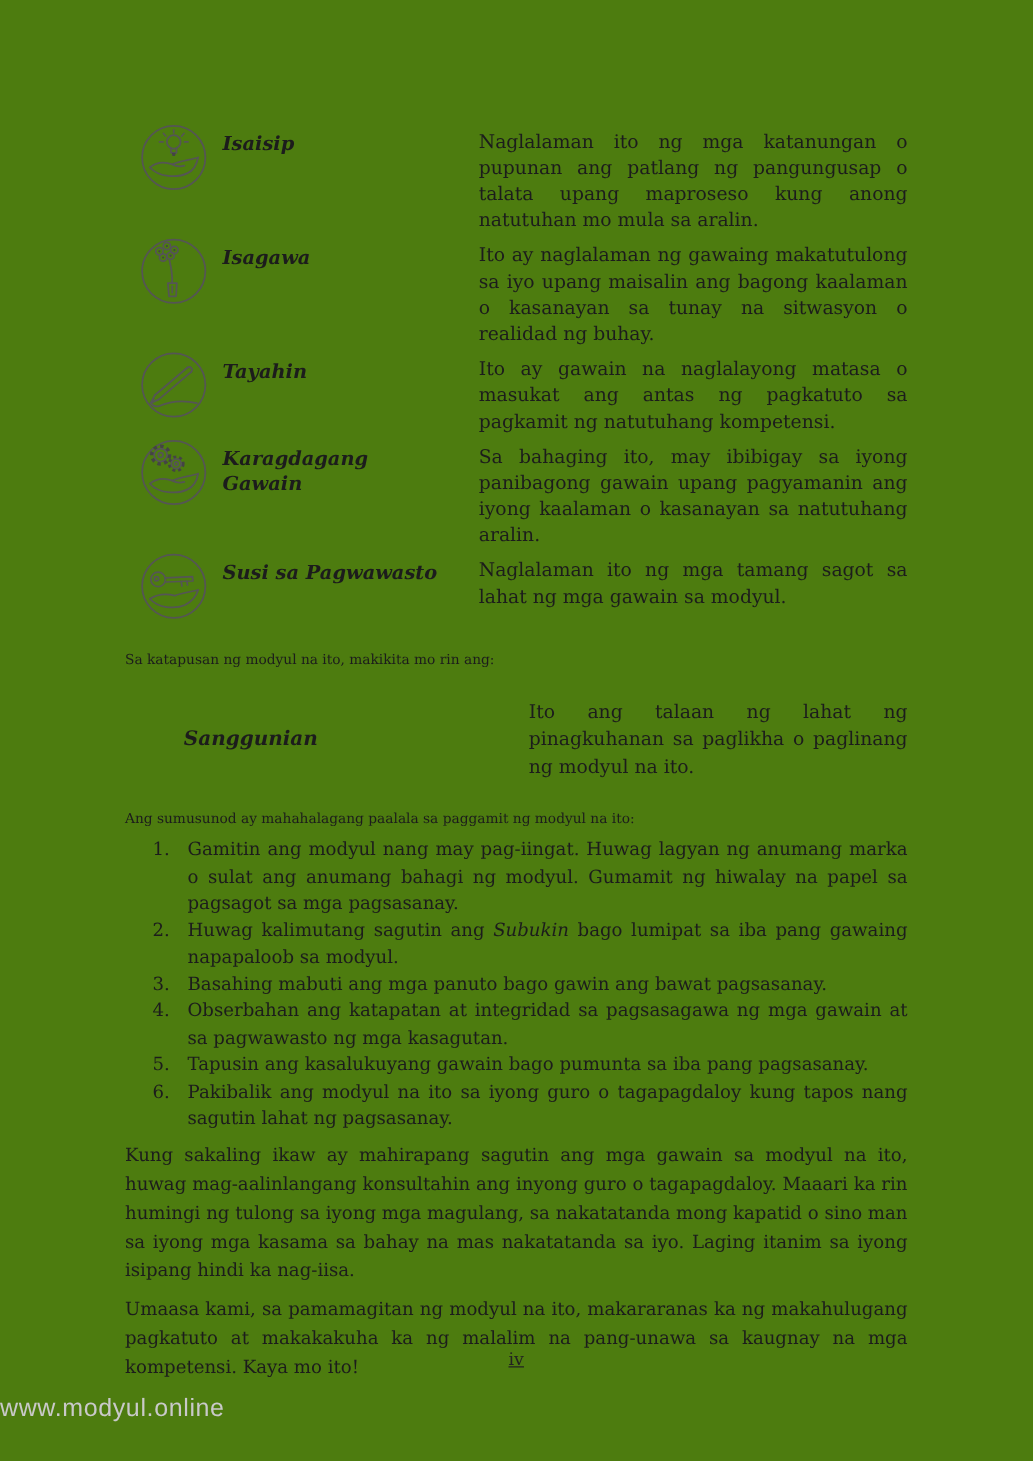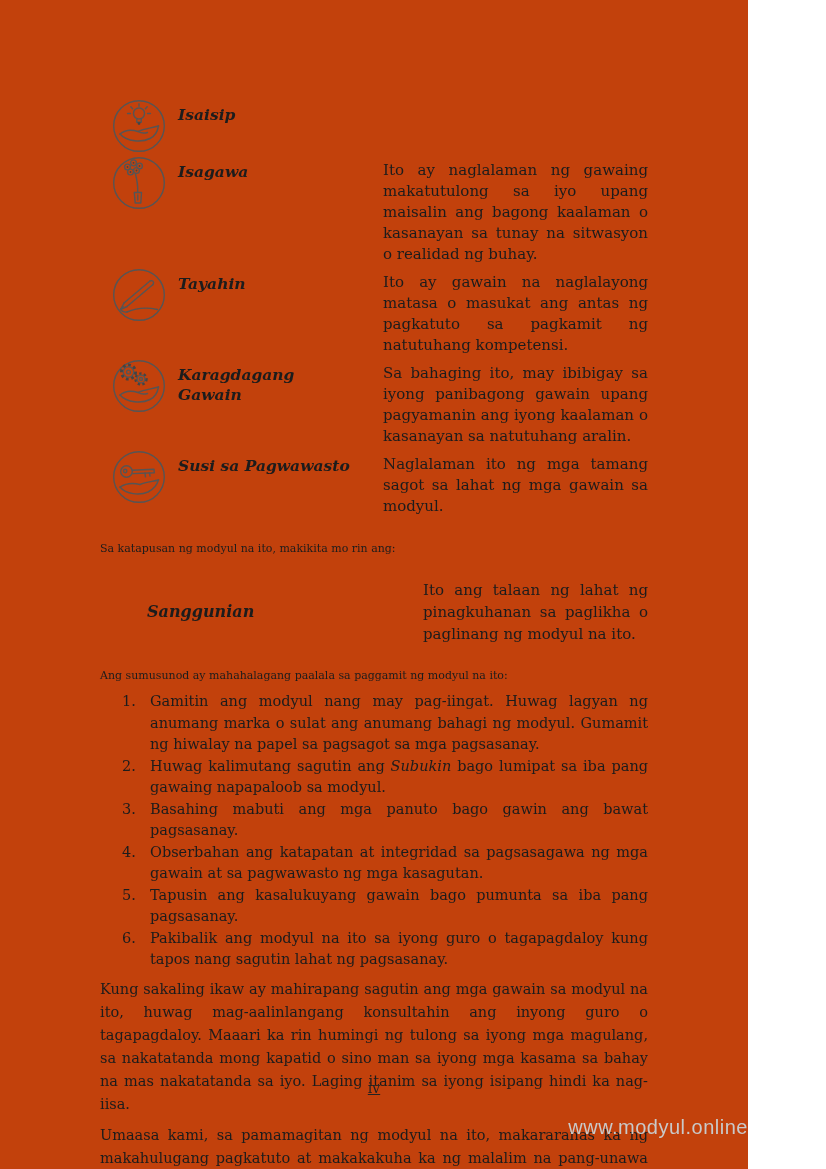--- a/index.html
+++ b/index.html
@@ -1,19 +1,19 @@
 <!DOCTYPE html>
 <html><head>
 <meta charset="utf-8">
 <style>
   html,body{margin:0;padding:0;background:#ffffff;}
   .page{
     position:relative;
-    width:748px;height:1169px;
-    background:#c2410c;
+    width:826px;height:1169px;
+    background:#4d7c0f;
     overflow:hidden;
     font-family:"DejaVu Serif","Liberation Serif",serif;
     color:#1c1c1c;
     box-sizing:border-box;
   }
   .content{padding:103px 100px 0 100px;}
 
   
   .legend-row{display:flex;margin-bottom:7px;}
   .cell-icon{width:78px;flex:none;}
@@ -53,21 +53,21 @@
     text-align:justify;
   }
   .body-par.first{margin-top:7px;}
 
   .page-number{
     position:absolute;left:0;right:0;top:1080px;
     text-align:center;font-size:14px;color:#222;text-decoration:underline;
   }
   .watermark{
     position:absolute;left:0;right:0;top:1116px;
-    text-align:right;
+    text-align:left;
     font-family:"Liberation Sans","DejaVu Sans",sans-serif;
     font-size:20px;letter-spacing:0.5px;
     color:#c9c9c9;
   }
   .icon-stroke{stroke:#555;fill:none;stroke-width:1.4;stroke-linecap:round;stroke-linejoin:round;}
 </style>
 </head>
 <body>
 
 <div class="page">
@@ -86,20 +86,21 @@
             <path class="icon-stroke" d="M18.8 7.8 L20.6 9.8"></path>
             <path class="icon-stroke" d="M35.2 7.8 L33.4 9.8"></path>
             <path class="icon-stroke" d="M15.6 14.5 L18.4 14.5"></path>
             <path class="icon-stroke" d="M38.4 14.5 L35.6 14.5"></path>
             <path class="icon-stroke" d="M8 35 C14 30 20 30.5 26 32.5 C32 29.5 40 29 46.5 27"></path>
             <path class="icon-stroke" d="M8 35 C15 43 30 43.5 38 39.5 C42.5 37.5 45.5 32.5 46.5 27"></path>
             <path class="icon-stroke" d="M26 32.5 C28.5 34 32 34.5 35.5 33.5"></path>
           </svg>
         </div>
         <div class="cell-label">Isaisip</div>
+        <div class="cell-desc">Naglalaman ito ng mga katanungan o pupunan ang patlang ng pangungusap o talata upang maproseso kung anong natutuhan mo mula sa aralin.</div>
       </div>
 
       <div class="legend-row">
         <div class="cell-icon">
           <svg width="54" height="54" viewBox="0 0 54 54">
             <circle class="icon-stroke" cx="27" cy="27" r="25.3" stroke-width="1.5"></circle>
             <g class="icon-stroke" stroke-width="1.2">
               <circle cx="15.5" cy="11" r="2.9"></circle>
               <circle cx="21.5" cy="6.8" r="2.9"></circle>
               <circle cx="27.5" cy="10" r="2.9"></circle>

